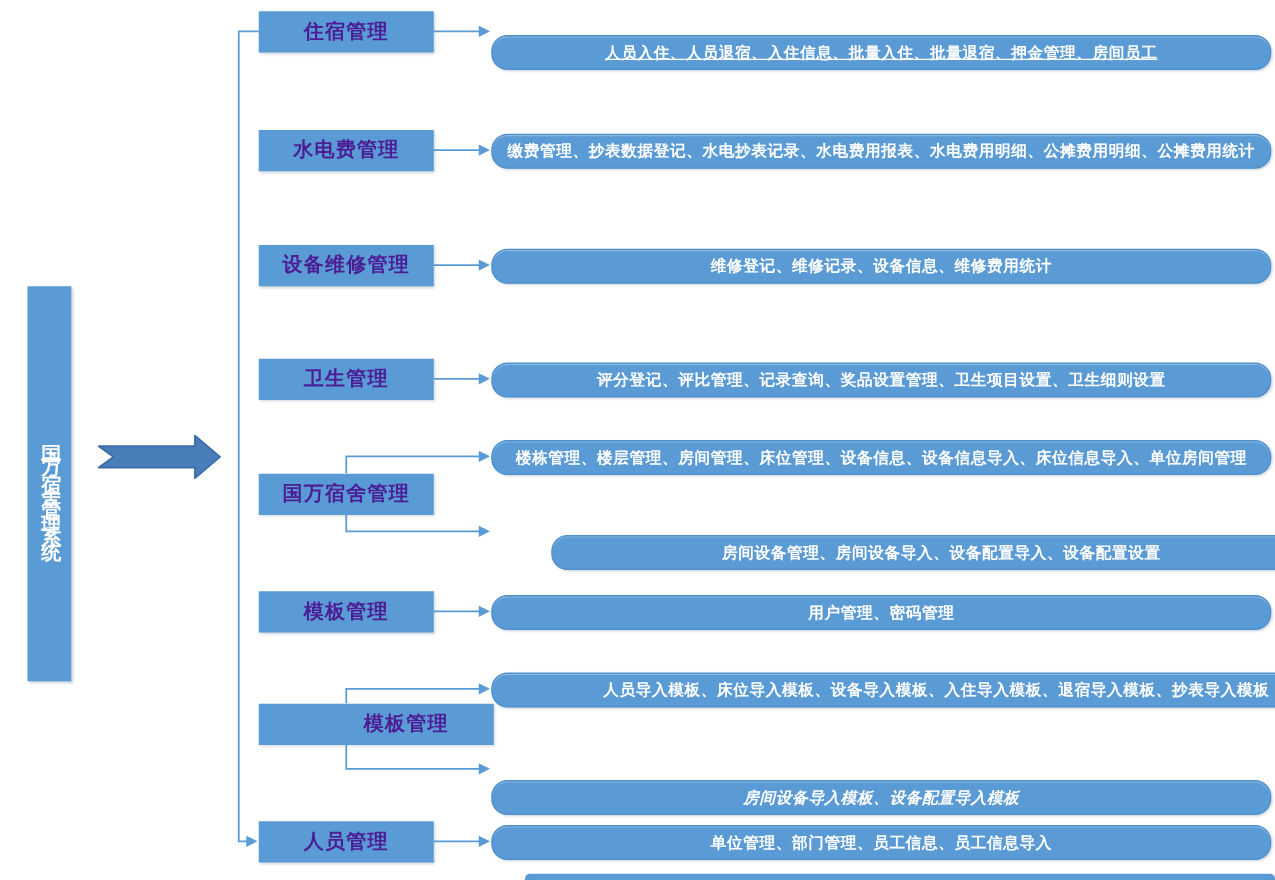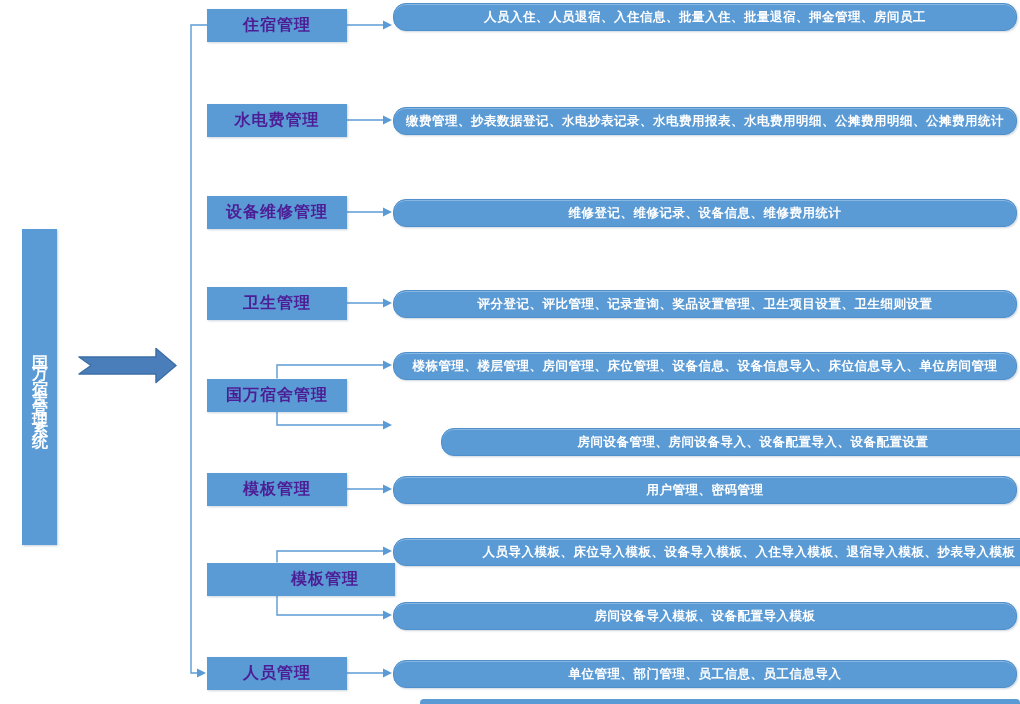--- a/index.html
+++ b/index.html
@@ -65,33 +65,33 @@
       <path d="M 277 562.5 L 277 551 L 385 551" fill="none" stroke="#5b9bd5" stroke-width="1.4"></path>
       <polygon points="383,546.5 392,551 383,555.5" fill="#5b9bd5"></polygon>
       <path d="M 277 595.5 L 277 615 L 385 615" fill="none" stroke="#5b9bd5" stroke-width="1.4"></path>
       <polygon points="383,610.5 392,615 383,619.5" fill="#5b9bd5"></polygon>
       <path d="M 347 673 L 385 673" fill="none" stroke="#5b9bd5" stroke-width="1.4"></path>
       <polygon points="383,668.5 392,673 383,677.5" fill="#5b9bd5"></polygon>
     </svg>
 
   <div id="rows">
       <div class="module-box" style="top: 8.5px; background: rgb(91, 155, 213);">住宿管理</div>
-      <div class="feature-pill" style="top: 3px; background: linear-gradient(rgb(91, 155, 213) 0%, rgb(91, 155, 213) 100%) rgb(91, 155, 213); border: 1px solid rgb(79, 143, 204);">人员入住、人员退宿、入住信息、批量入住、批量退宿、押金管理、房间员工</div>
+      <div class="feature-pill" style="top: 28px; background: linear-gradient(rgb(91, 155, 213) 0%, rgb(91, 155, 213) 100%) rgb(91, 155, 213); border: 1px solid rgb(79, 143, 204); text-decoration: underline;">人员入住、人员退宿、入住信息、批量入住、批量退宿、押金管理、房间员工</div>
       <div class="module-box" style="top: 103.5px; background: rgb(91, 155, 213);">水电费管理</div>
       <div class="feature-pill" style="top: 107px; background: linear-gradient(rgb(91, 155, 213) 0%, rgb(91, 155, 213) 100%) rgb(91, 155, 213); border: 1px solid rgb(79, 143, 204);">缴费管理、抄表数据登记、水电抄表记录、水电费用报表、水电费用明细、公摊费用明细、公摊费用统计</div>
       <div class="module-box" style="top: 195.5px; background: rgb(91, 155, 213);">设备维修管理</div>
       <div class="feature-pill" style="top: 199px; background: linear-gradient(rgb(91, 155, 213) 0%, rgb(91, 155, 213) 100%) rgb(91, 155, 213); border: 1px solid rgb(79, 143, 204);">维修登记、维修记录、设备信息、维修费用统计</div>
       <div class="module-box" style="top: 286.5px; background: rgb(91, 155, 213);">卫生管理</div>
       <div class="feature-pill" style="top: 290px; background: linear-gradient(rgb(91, 155, 213) 0%, rgb(91, 155, 213) 100%) rgb(91, 155, 213); border: 1px solid rgb(79, 143, 204);">评分登记、评比管理、记录查询、奖品设置管理、卫生项目设置、卫生细则设置</div>
       <div class="module-box" style="top: 378.5px; background: rgb(91, 155, 213);">国万宿舍管理</div>
       <div class="feature-pill" style="top: 352px; background: linear-gradient(rgb(91, 155, 213) 0%, rgb(91, 155, 213) 100%) rgb(91, 155, 213); border: 1px solid rgb(79, 143, 204);">楼栋管理、楼层管理、房间管理、床位管理、设备信息、设备信息导入、床位信息导入、单位房间管理</div>
       <div class="feature-pill" style="top: 428px; background: linear-gradient(rgb(91, 155, 213) 0%, rgb(91, 155, 213) 100%) rgb(91, 155, 213); border: 1px solid rgb(79, 143, 204); margin-left: 48px;">房间设备管理、房间设备导入、设备配置导入、设备配置设置</div>
       <div class="module-box" style="top: 472.5px; background: rgb(91, 155, 213);">模板管理</div>
       <div class="feature-pill" style="top: 476px; background: linear-gradient(rgb(91, 155, 213) 0%, rgb(91, 155, 213) 100%) rgb(91, 155, 213); border: 1px solid rgb(79, 143, 204);">用户管理、密码管理</div>
       <div class="module-box" style="top: 562.5px; background: rgb(91, 155, 213); padding-left: 48px;">模板管理</div>
       <div class="feature-pill" style="top: 538px; background: linear-gradient(rgb(91, 155, 213) 0%, rgb(91, 155, 213) 100%) rgb(91, 155, 213); border: 1px solid rgb(79, 143, 204); padding-left: 44px;">人员导入模板、床位导入模板、设备导入模板、入住导入模板、退宿导入模板、抄表导入模板</div>
-      <div class="feature-pill" style="top: 602px; background: linear-gradient(rgb(91, 155, 213) 0%, rgb(91, 155, 213) 100%) rgb(91, 155, 213); border: 1px solid rgb(79, 143, 204);">房间设备导入模板、设备配置导入模板</div>
+      <div class="feature-pill" style="top: 624px; background: linear-gradient(rgb(91, 155, 213) 0%, rgb(91, 155, 213) 100%) rgb(91, 155, 213); border: 1px solid rgb(79, 143, 204); font-style: italic;">房间设备导入模板、设备配置导入模板</div>
       <div class="module-box" style="top: 656.5px; background: rgb(91, 155, 213);">人员管理</div>
       <div class="feature-pill" style="top: 660px; background: linear-gradient(rgb(91, 155, 213) 0%, rgb(91, 155, 213) 100%) rgb(91, 155, 213); border: 1px solid rgb(79, 143, 204);">单位管理、部门管理、员工信息、员工信息导入</div>
     </div>
 
   <div class="bottom-sliver" style="background: rgb(91, 155, 213);"></div>
 </div>
 
 </body></html>

